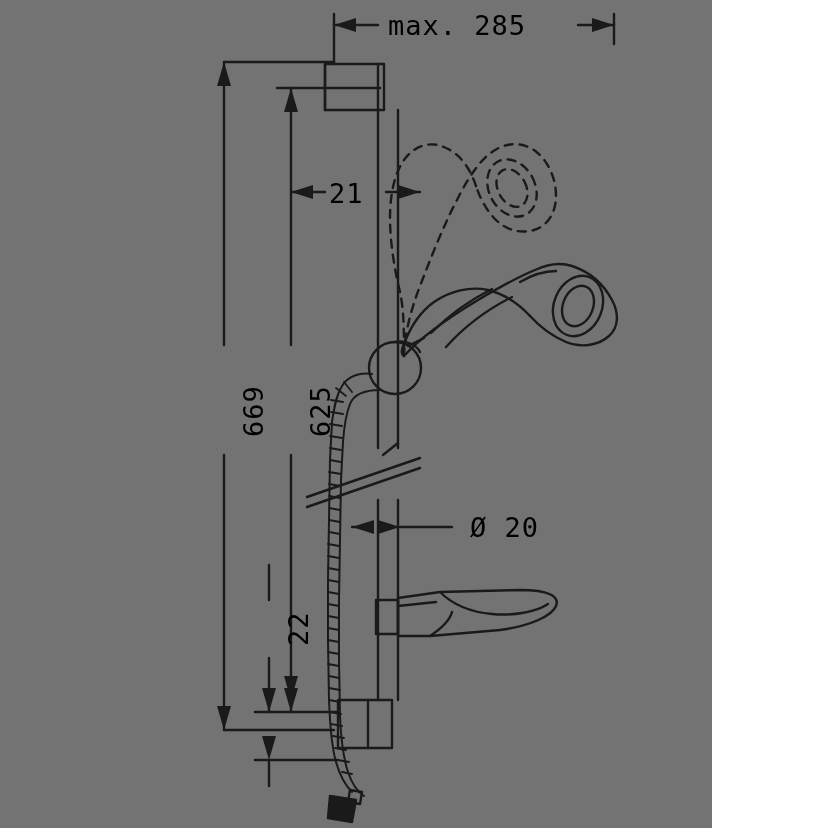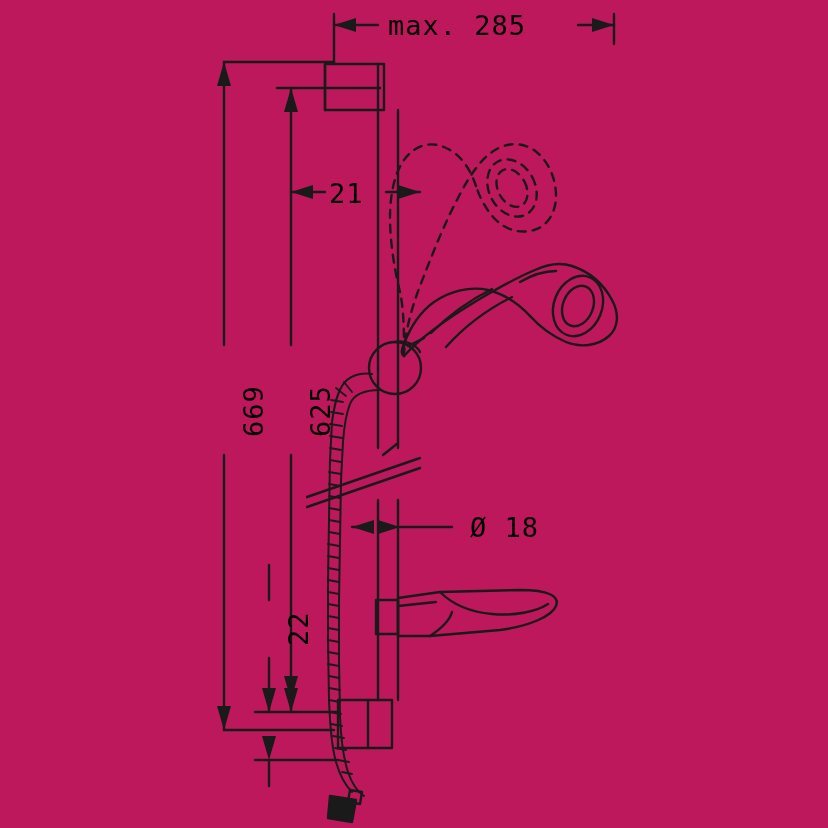--- a/index.html
+++ b/index.html
@@ -2,23 +2,23 @@
 <html><head>
 <meta charset="utf-8">
 <style>
   html, body {
     margin: 0;
     padding: 0;
     background: #ffffff;
   }
   #root {
     position: relative;
-    width: 828px;
+    width: 712px;
     height: 828px;
-    background: #be185d;
+    background: #737373;
     font-family: "DejaVu Sans Mono", monospace;
     overflow: hidden;
   }
   svg.drawing {
     position: absolute;
     left: 0;
     top: 0;
     width: 828px;
     height: 828px;
   }
@@ -257,17 +257,17 @@
   </svg>
 
   <div class="dim-label" style="left:388px; top:10px;">max. 285</div>
 
   <div class="dim-label vertical" style="left:238px; top:437px;">669</div>
 
   <div class="dim-label vertical" style="left:305px; top:437px;">625</div>
 
   <div class="dim-label" style="left:329px; top:178px;">21</div>
 
-  <div class="dim-label" style="left:470px; top:512px;">Ø 18</div>
+  <div class="dim-label" style="left:470px; top:512px;">Ø 20</div>
 
   <div class="dim-label vertical" style="left:283px; top:646px;">22</div>
 
 </div>
 
 </body></html>

